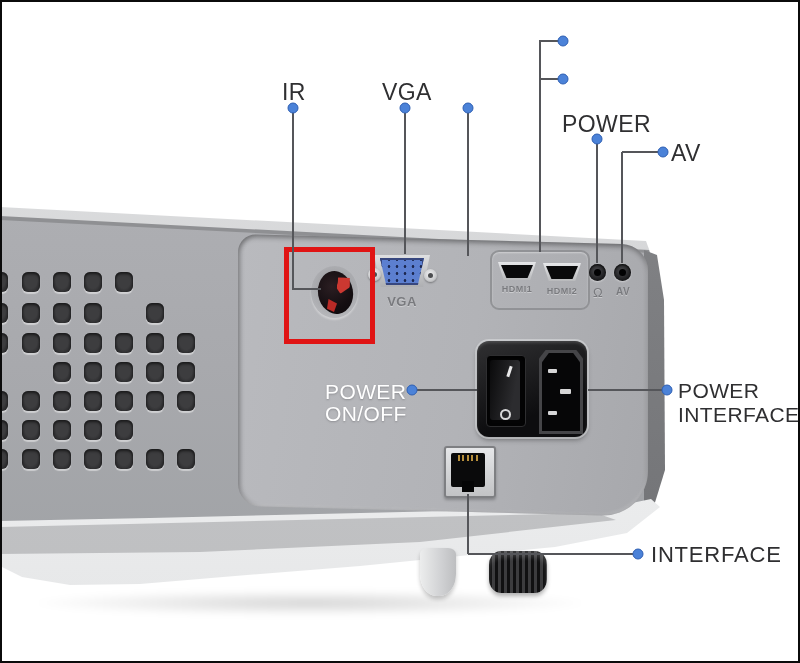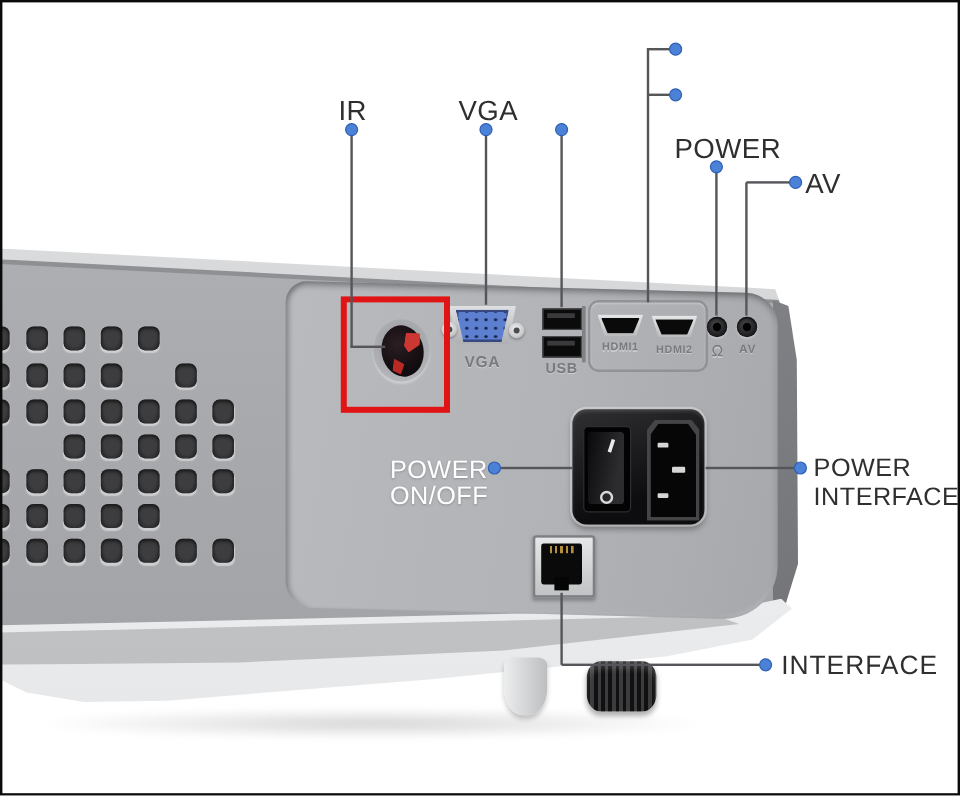--- a/index.html
+++ b/index.html
@@ -216,30 +216,20 @@
   <div class="abs" id="ir-highlight-box"></div>
 
   <div class="port" id="vga-port">
     <div id="vga-shell"></div>
     <div class="screw" style="left:0;top:12px"></div>
     <div class="screw" style="left:56px;top:13px"></div>
     <div id="vga-dsub"></div>
     <div class="emblbl" style="left:0;top:38px;width:68px;font-size:13px">VGA</div>
   </div>
 
-  <div class="port" id="usb-group">
-    <div class="usb-port" style="left:0;top:0">
-      <div class="usb-slot"></div>
-    </div>
-    <div class="usb-port" style="left:0;top:23px">
-      <div class="usb-slot"></div>
-    </div>
-    <div id="usb-bracket"></div>
-    <div class="emblbl" style="left:-2px;top:43px;width:36px;font-size:12px">USB</div>
-  </div>
 
   <div class="port" id="hdmi-group">
     <div class="hdmi-port" style="left:6px;top:10px">
       <div class="hdmi-inner"></div>
     </div>
     <div class="hdmi-port" style="left:51px;top:11px">
       <div class="hdmi-inner"></div>
     </div>
     <div class="emblbl" style="left:6px;top:32px;width:38px;font-size:9px">HDMI1</div>
     <div class="emblbl" style="left:51px;top:34px;width:38px;font-size:9px">HDMI2</div>

